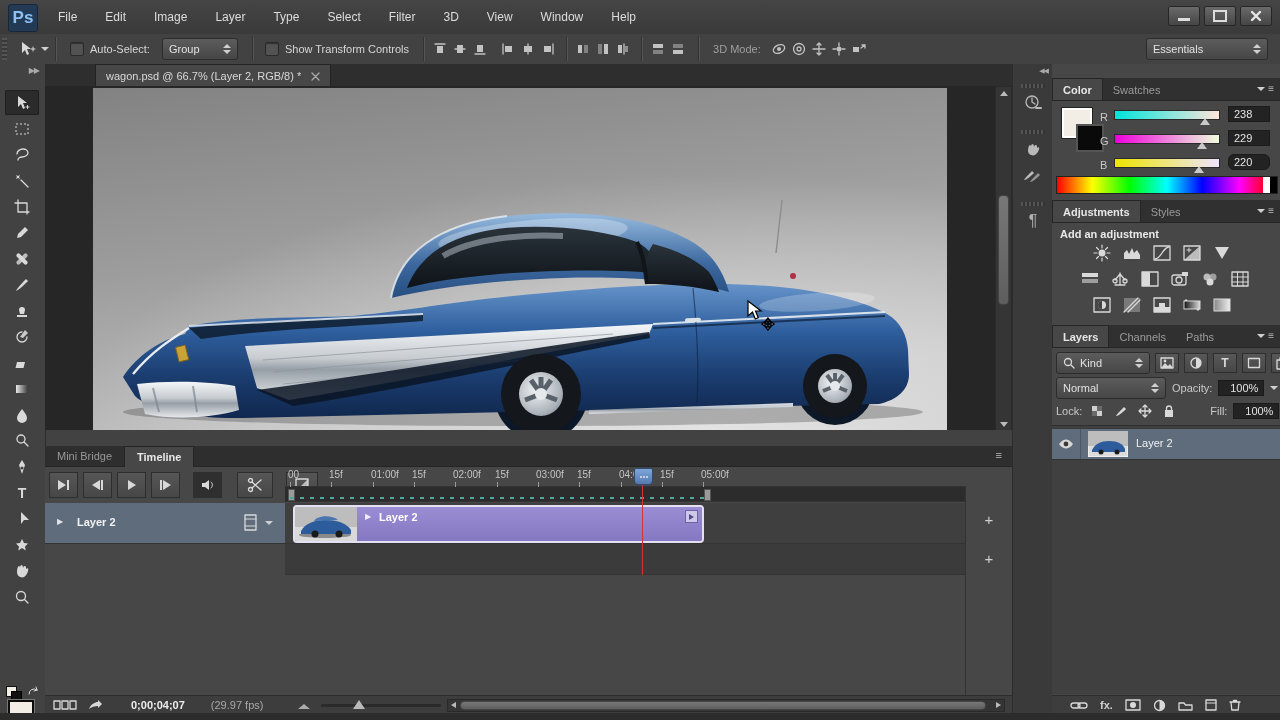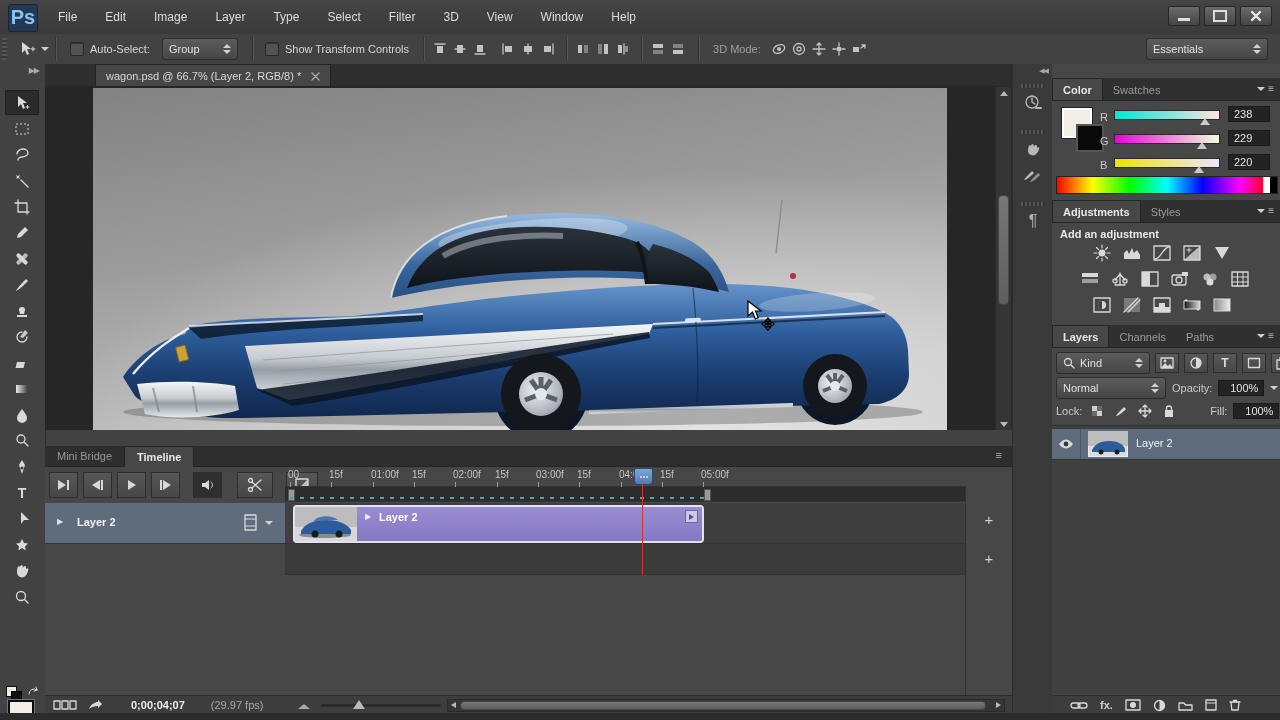--- a/index.html
+++ b/index.html
@@ -6,21 +6,21 @@
   #root{position:relative;width:1280px;height:720px;background:#424242;overflow:hidden;
         font-family:"Liberation Sans",sans-serif;font-size:11px;color:#d6d6d6;
         -webkit-user-select:none;user-select:none;}
   .abs{position:absolute;}
   .flex{display:flex;align-items:center;}
   .ic{stroke:#d9d9d9;fill:none;stroke-width:1.3;stroke-linecap:round;stroke-linejoin:round;}
   .icf{fill:#d9d9d9;stroke:none;}
   
   .menubar{left:0;top:0;width:1280px;height:34px;background:linear-gradient(#454545,#3a3a3a);border-bottom:1px solid #272727;}
   .pslogo{left:8px;top:4px;width:28px;height:26px;background:#233a55;border:1px solid #17263a;border-radius:3px;
-          color:#8cc1f7;font-weight:bold;font-size:20px;text-align:center;line-height:25px;}
+          color:#8cc1f7;font-weight:bold;font-size:17px;text-align:center;line-height:25px;}
   .menuitem{padding:0 14px;height:34px;display:flex;align-items:center;font-size:12px;color:#dcdcdc;cursor:default;}
   .winbtn{width:30px;height:18px;background:linear-gradient(#6a6a6a,#454545);border:1px solid #262626;border-radius:2px;
           display:flex;align-items:center;justify-content:center;}
   
   .optionsbar{left:0;top:34px;width:1280px;height:30px;background:#424242;border-bottom:1px solid #2d2d2d;}
   .grip{width:5px;height:22px;background:repeating-linear-gradient(#555 0 2px,#383838 2px 4px);}
   .chk{width:12px;height:12px;background:#535353;border:1px solid #2a2a2a;border-radius:2px;box-shadow:inset 0 1px 1px rgba(0,0,0,.4);}
   .dd{background:linear-gradient(#5c5c5c,#464646);border:1px solid #2c2c2c;border-radius:3px;height:20px;display:flex;align-items:center;
       padding:0 6px;gap:8px;color:#e2e2e2;}
   .updn{display:flex;flex-direction:column;gap:2px;}
@@ -676,21 +676,21 @@
       <div class="abs valbox" style="left:176px;top:28px;width:30px;">238</div>
 
       <span class="abs" style="left:48px;top:57px;color:#c9c9c9;">G</span>
       <div class="abs slidertrack" style="left:62px;top:56px;width:104px;background:linear-gradient(to right,rgb(238,0,220),rgb(238,255,220));"></div>
       <div class="abs sliderthumb" style="left:145px;top:64px;"></div>
       <div class="abs valbox" style="left:176px;top:52px;width:30px;">229</div>
 
       <span class="abs" style="left:48px;top:81px;color:#c9c9c9;">B</span>
       <div class="abs slidertrack" style="left:62px;top:80px;width:104px;background:linear-gradient(to right,rgb(238,229,0),rgb(238,229,255));"></div>
       <div class="abs sliderthumb" style="left:142px;top:88px;"></div>
-      <div class="abs valbox" style="left:176px;top:76px;width:30px;">220</div>
+      <div class="abs valbox" style="left:176px;top:76px;width:30px;border-radius:6px;">220</div>
 
       <div class="abs" style="left:4px;top:98px;width:220px;height:16px;border:1px solid #222;background:linear-gradient(to right,#f00,#ff0 16%,#0f0 33%,#0ff 50%,#00f 66%,#f0f 83%,#f00 96%);">
         <div class="abs" style="right:7px;top:0;width:7px;height:16px;background:#fff;"></div>
         <div class="abs" style="right:0;top:0;width:7px;height:16px;background:#000;"></div>
       </div>
     </div>
 
     <div class="abs" style="left:0;top:136px;width:228px;height:122px;">
       <div class="phead">
         <div class="ptab act">Adjustments</div>

